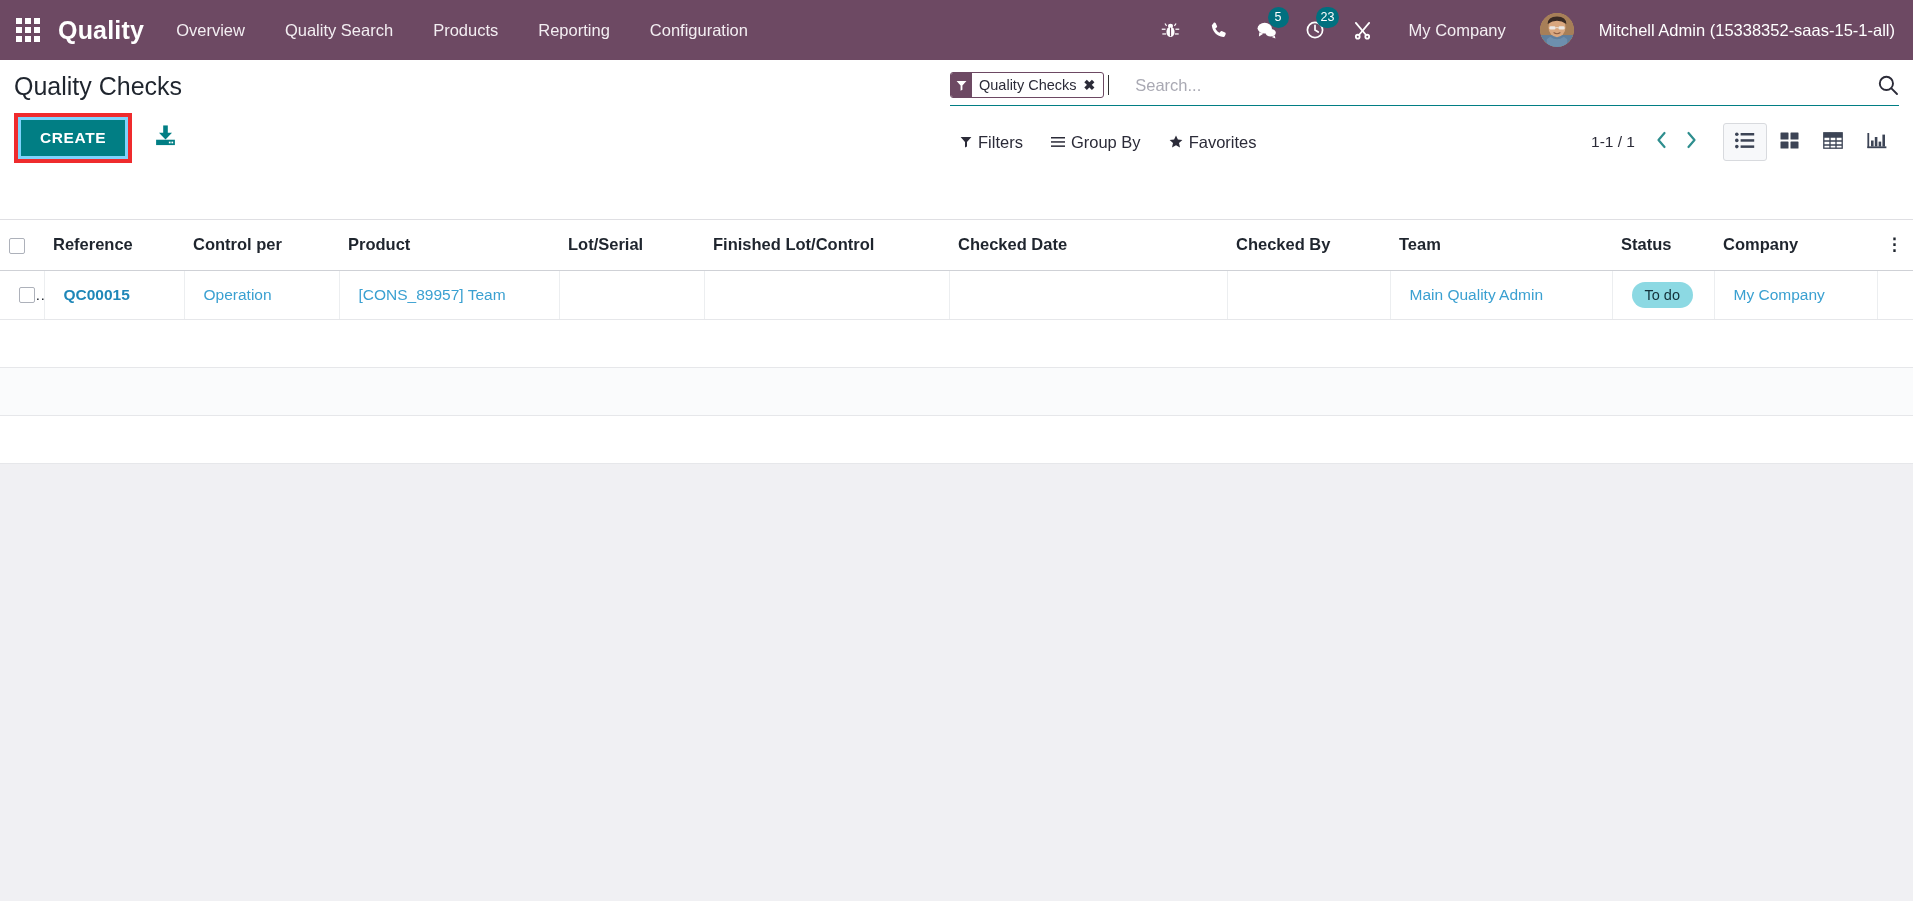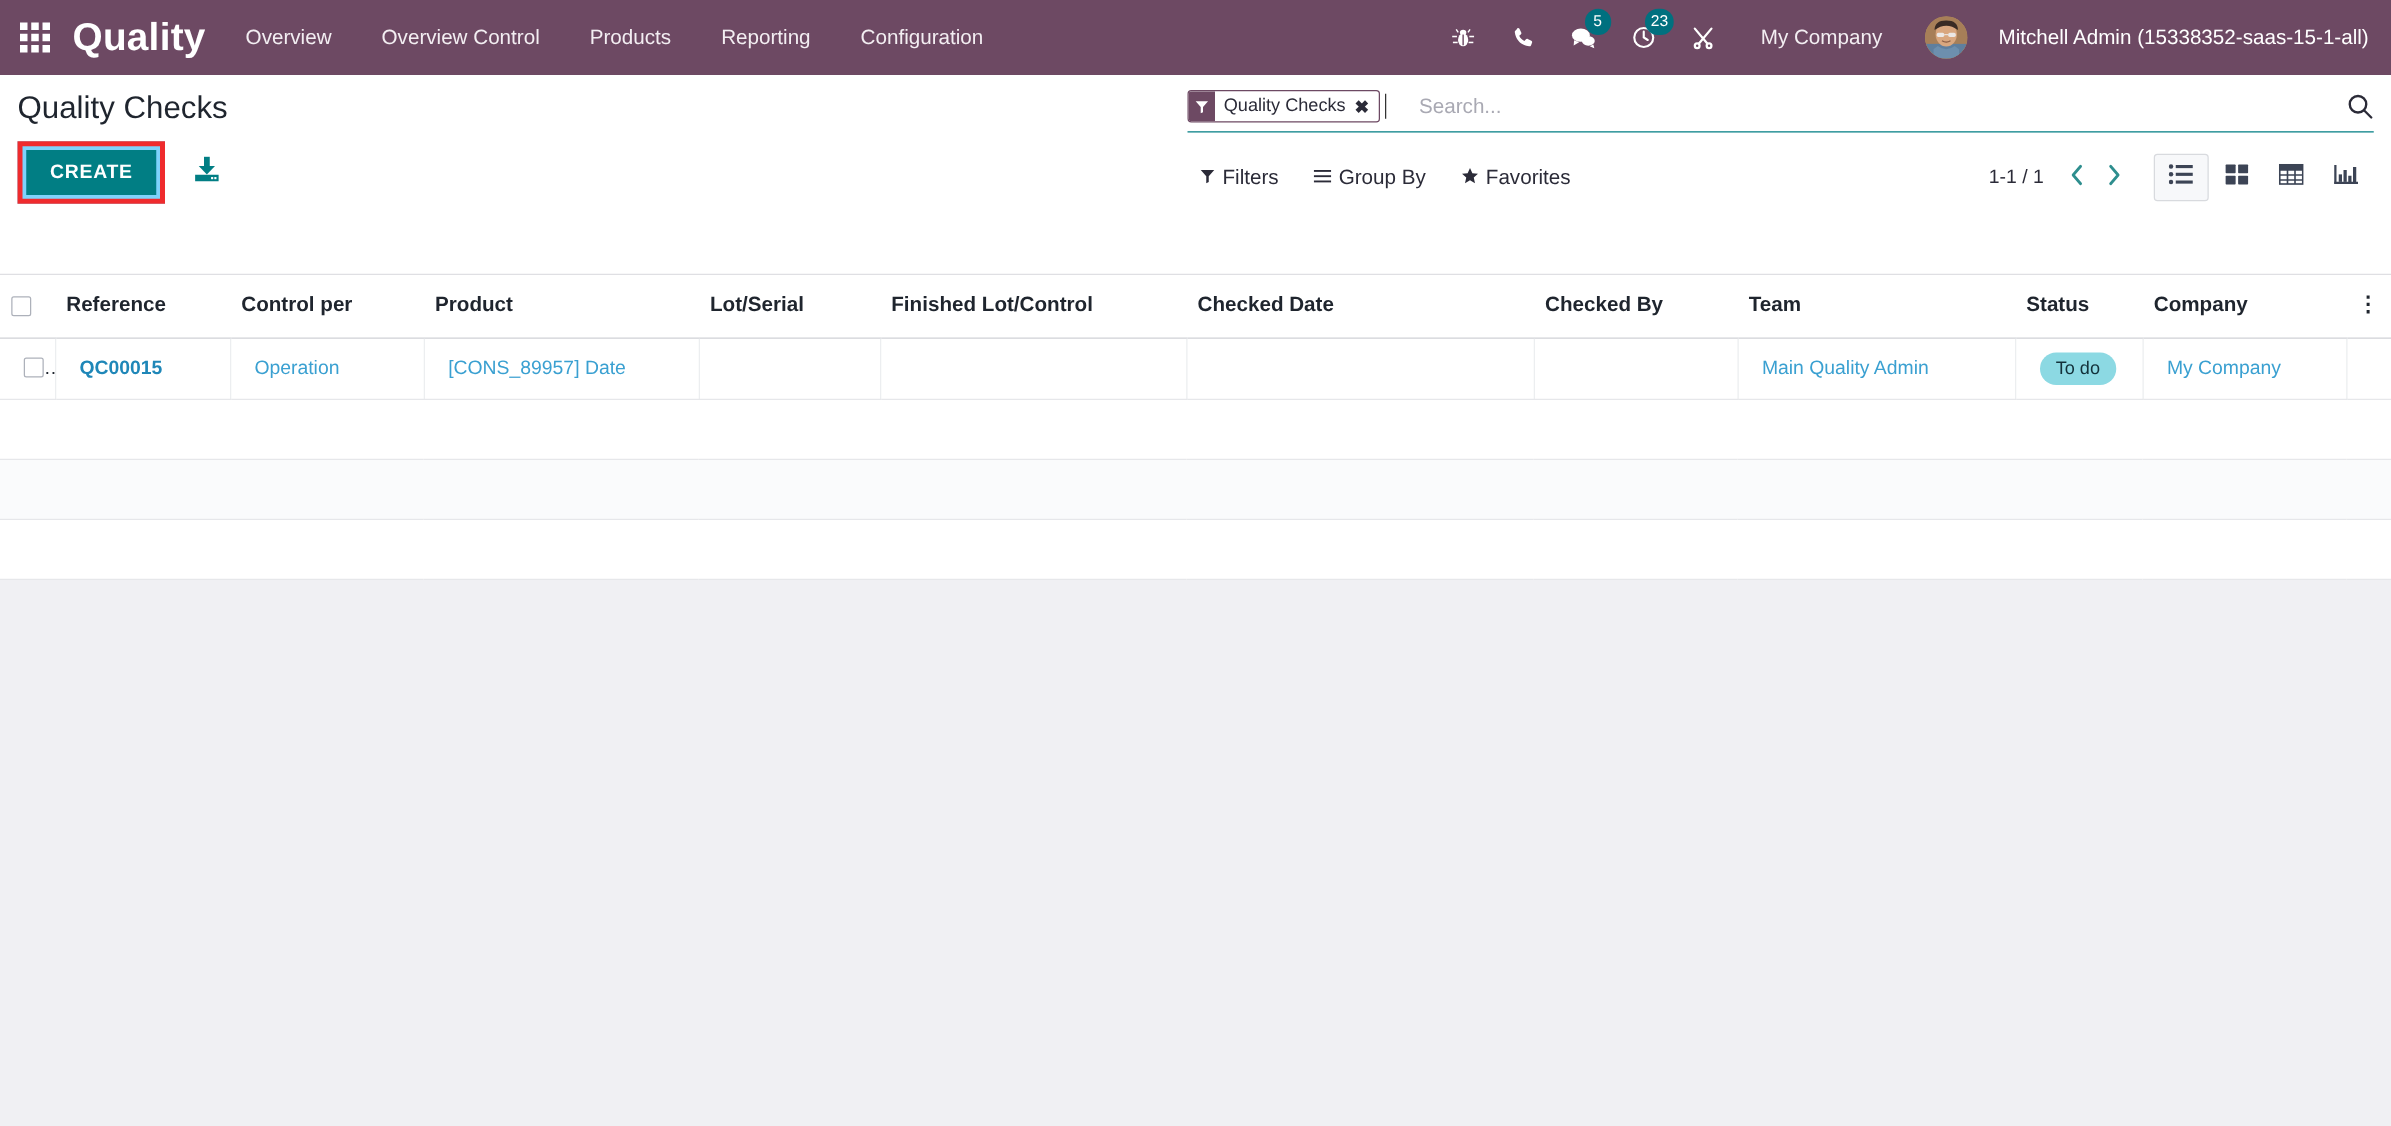--- a/index.html
+++ b/index.html
@@ -20,21 +20,21 @@
     color: #ffffff;
     position: relative;
   }
   .apps-grid {
     width: 56px; height: 60px;
     display: flex; align-items: center; justify-content: center;
     cursor: pointer;
   }
   .apps-grid svg { display: block; }
   .brand {
-    font-size: 31px;
+    font-size: 25px;
     font-weight: bold;
     color: #ffffff;
     padding: 0 12px 0 2px;
     letter-spacing: 0.2px;
     cursor: pointer;
     white-space: nowrap;
   }
   .nav-items { display: flex; align-items: center; height: 60px; }
   .nav-item {
     padding: 0 20px;
@@ -355,21 +355,21 @@
           <rect x="10" y="19" width="6" height="6"></rect>
           <rect x="19" y="19" width="6" height="6"></rect>
       </svg>
     </span>
   </div>
 
   <div class="brand">Quality</div>
 
   <div class="nav-items">
     <div class="nav-item">Overview</div>
-    <div class="nav-item">Overview Control</div>
+    <div class="nav-item">Quality Search</div>
     <div class="nav-item">Products</div>
     <div class="nav-item">Reporting</div>
     <div class="nav-item">Configuration</div>
   </div>
 
   <div class="nav-spacer"></div>
 
   <div class="sys-icons">
     <div class="sys-icon">
       <span>
@@ -644,21 +644,21 @@
         <td class="col-check">
           <span class="chk"></span>
         </td>
         <td>
           <span class="cell-link bold">QC00015</span>
         </td>
         <td>
           <span class="cell-link">Operation</span>
         </td>
         <td>
-          <span class="cell-link">[CONS_89957] Date</span>
+          <span class="cell-link">[CONS_89957] Team</span>
         </td>
         <td></td>
         <td></td>
         <td></td>
         <td></td>
         <td>
           <span class="cell-link">Main Quality Admin</span>
         </td>
         <td>
           <span class="badge-status">To do</span>

